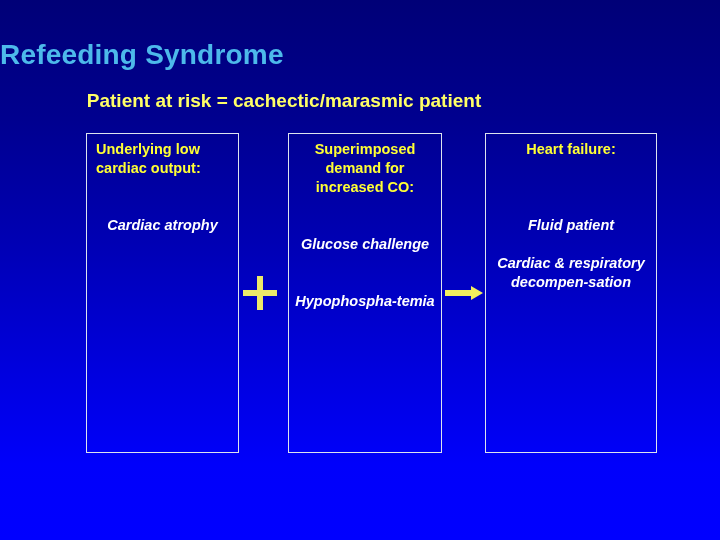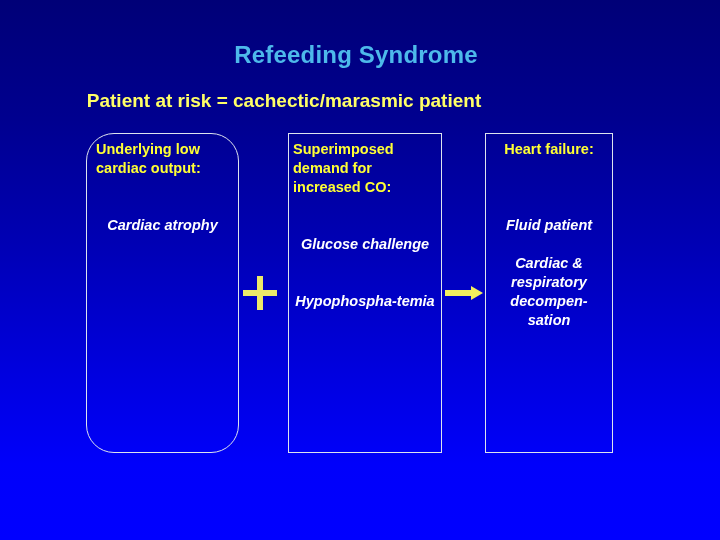--- a/index.html
+++ b/index.html
@@ -21,22 +21,22 @@
     background: linear-gradient(to bottom, #000077 0%, #00008f 22%, #0000b4 45%, #0000dd 68%, #0000fb 86%, #0000ff 100%);
     overflow: hidden;
   }
 
   
   #title {
     position: absolute;
     top: 38px;
     left: 0;
     width: 712px;
-    text-align: center;
-    font-size: 24px;
+    text-align: left;
+    font-size: 28px;
     font-weight: bold;
     color: #4db9ea;
     letter-spacing: 0.2px;
     line-height: 34px;
   }
   #subtitle {
     position: absolute;
     top: 89px;
     left: 0;
     width: 568px;
@@ -49,33 +49,33 @@
 
   
   .box {
     position: absolute;
     top: 133px;
     height: 320px;
     border: 1px solid #dde3ee;
     box-sizing: border-box;
     padding: 6px 4px 0 4px;
   }
-  #box-1 { left: 86px;  width: 153px; border-radius: 28px; }
+  #box-1 { left: 86px;  width: 153px; }
   #box-2 { left: 288px; width: 154px; }
-  #box-3 { left: 485px; width: 128px; }
+  #box-3 { left: 485px; width: 172px; }
 
   .box-header {
     font-size: 14.5px;
     font-weight: bold;
     color: #ffff33;
     line-height: 19px;
     margin: 0 0 0 0;
   }
   #box-1 .box-header { text-align: left; padding-left: 5px; }
-  #box-2 .box-header { text-align: left; }
+  #box-2 .box-header { text-align: center; }
   #box-3 .box-header { text-align: center; }
 
   .box-item {
     font-size: 14.5px;
     font-weight: bold;
     color: #ffffff;
     line-height: 19px;
     text-align: center;
     font-style: italic;
   }

